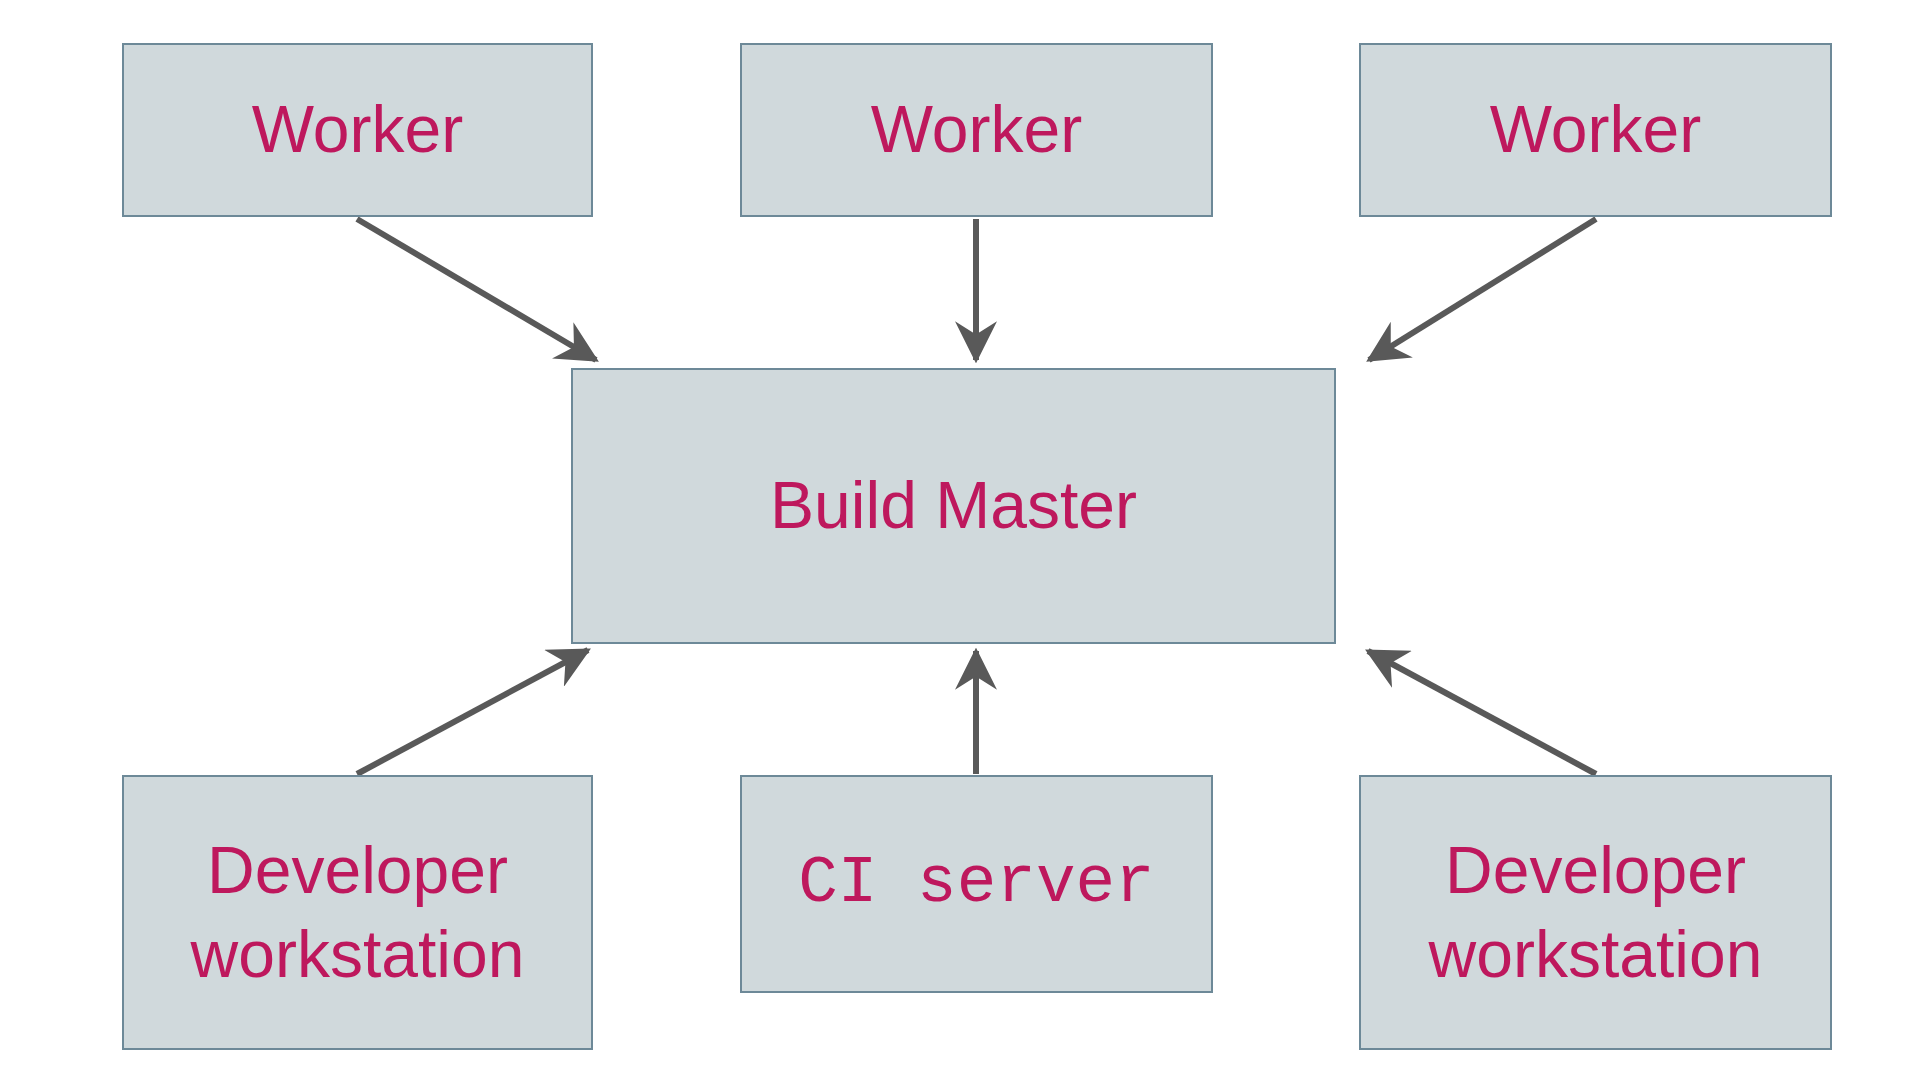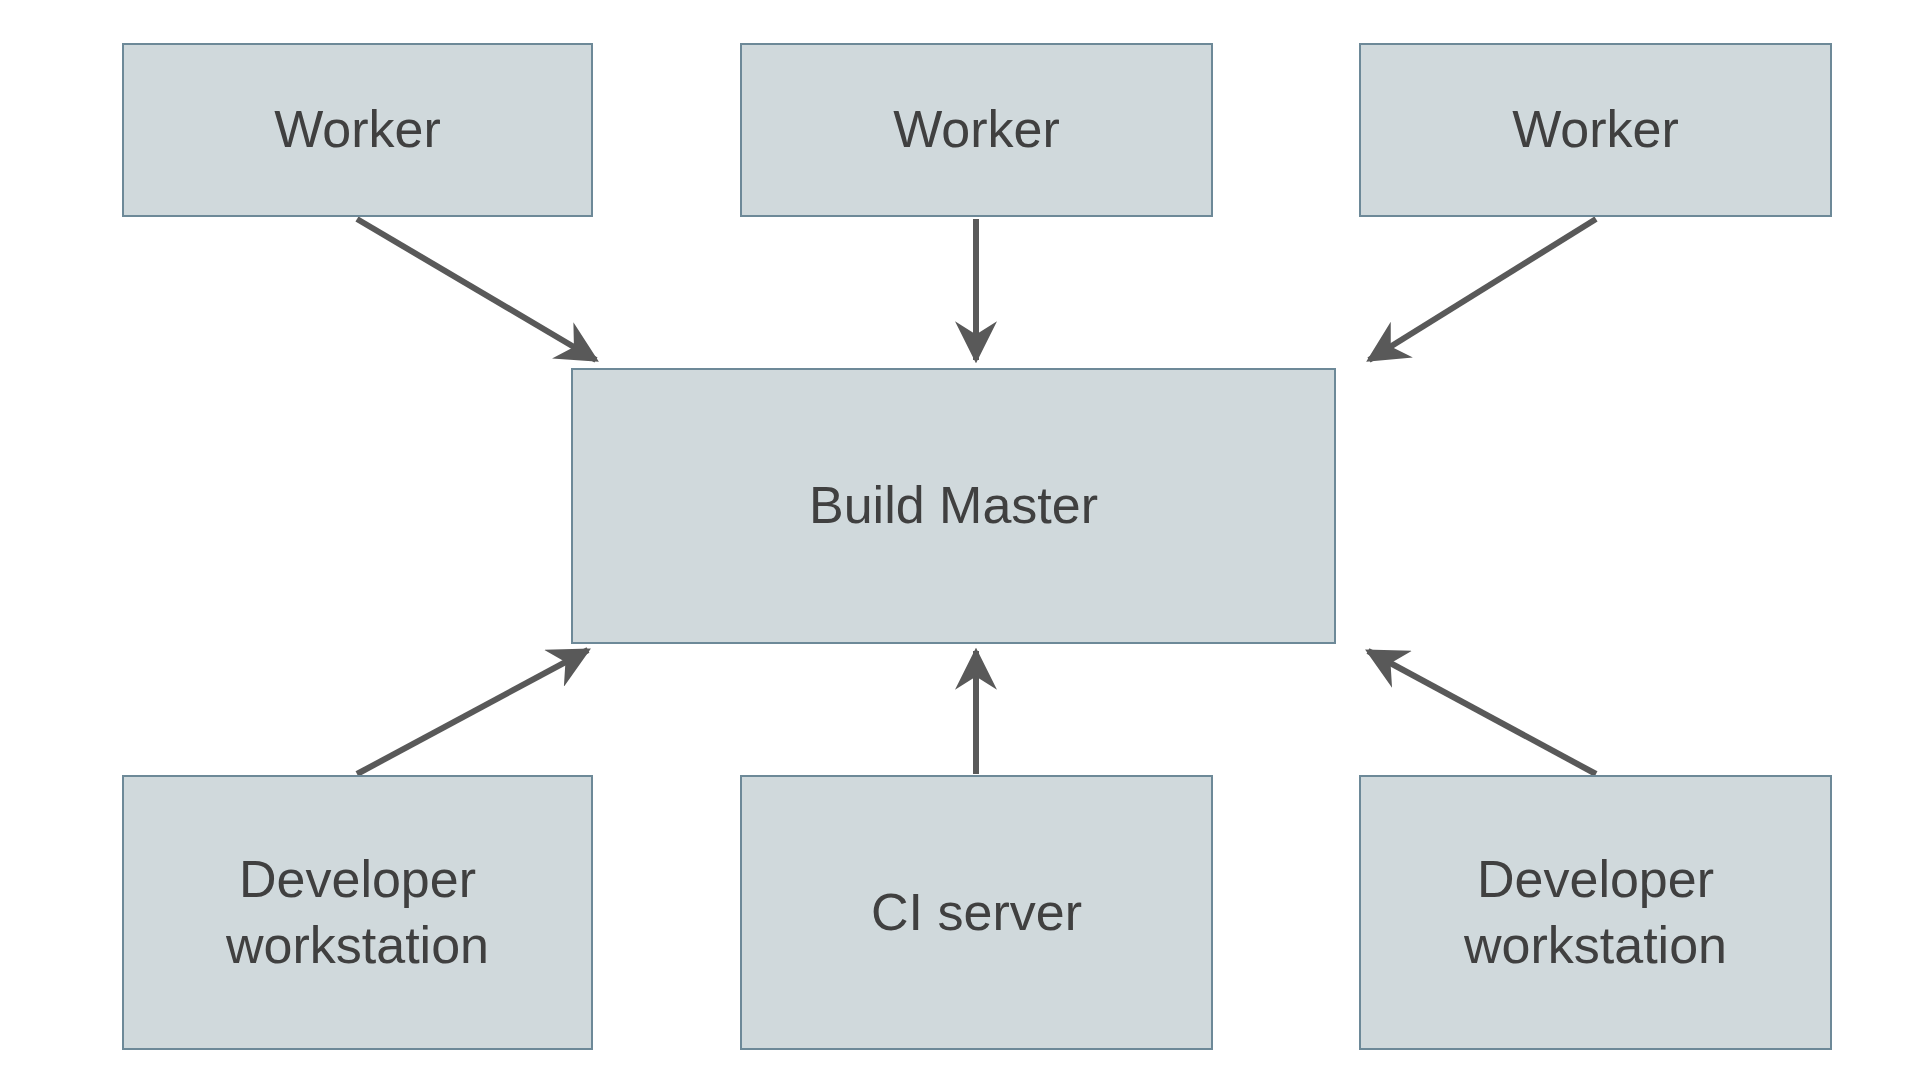--- a/index.html
+++ b/index.html
@@ -27,35 +27,35 @@
     position: absolute;
     background: #d0d9dc;
     border: 2px solid #6d8998;
     box-sizing: border-box;
     display: flex;
     align-items: center;
     justify-content: center;
     text-align: center;
   }
   .node-label {
-    font-size: 52px;
+    font-size: 66px;
     line-height: 1.26;
-    color: #404040;
+    color: #be185d;
     letter-spacing: 0px;
     padding: 0 6px;
   }
   
   .worker-1 { left: 122px; top: 43px;  width: 471px; height: 174px; }
   .worker-2 { left: 740px; top: 43px;  width: 473px; height: 174px; }
   .worker-3 { left: 1359px; top: 43px; width: 473px; height: 174px; }
   
   .build-master { left: 571px; top: 368px; width: 765px; height: 276px; }
   
   .dev-left  { left: 122px;  top: 775px; width: 471px; height: 275px; }
-  .ci-server { left: 740px;  top: 775px; width: 473px; height: 275px; }
+  .ci-server { left: 740px;  top: 775px; width: 473px; height: 218px; font-family: Liberation Mono, monospace; }
   .dev-right { left: 1359px; top: 775px; width: 473px; height: 275px; }
 </style>
 </head>
 <body>
 
 <div class="canvas">
 
   <svg class="arrow-layer" width="1910" height="1090" viewBox="0 0 1910 1090" xmlns="http://www.w3.org/2000/svg">
     <defs>
       <marker id="barb" viewBox="0 0 10 10" refX="9.2" refY="5" markerWidth="7" markerHeight="7" orient="auto-start-reverse">

